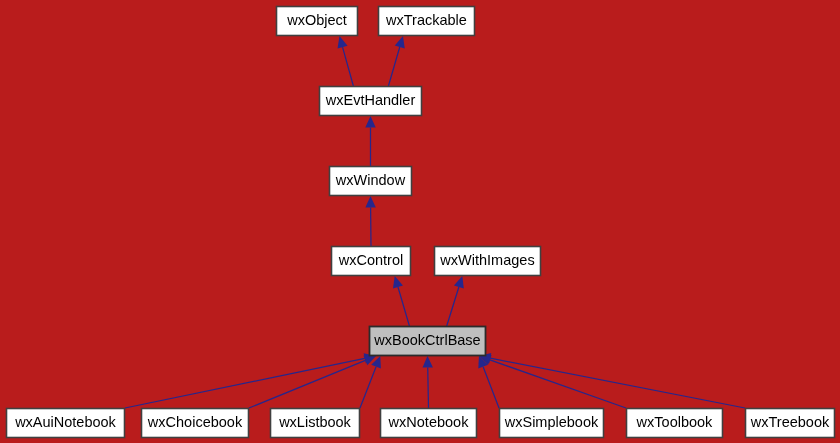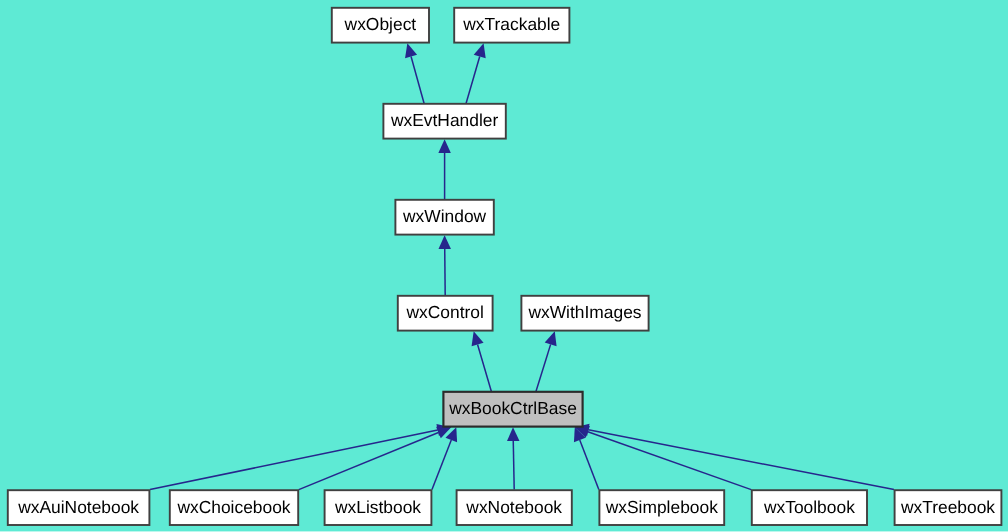--- a/index.html
+++ b/index.html
@@ -7,21 +7,21 @@
     padding: 0;
     background: #ffffff;
   }
   body {
     font-family: "Liberation Sans", sans-serif;
   }
   #diagram-root {
     position: relative;
     width: 840px;
     height: 443px;
-    background: #5eead4;
+    background: #b91c1c;
     overflow: hidden;
   }
   #diagram-svg {
     position: absolute;
     top: 0;
     left: 0;
     width: 840px;
     height: 443px;
     display: block;
   }

